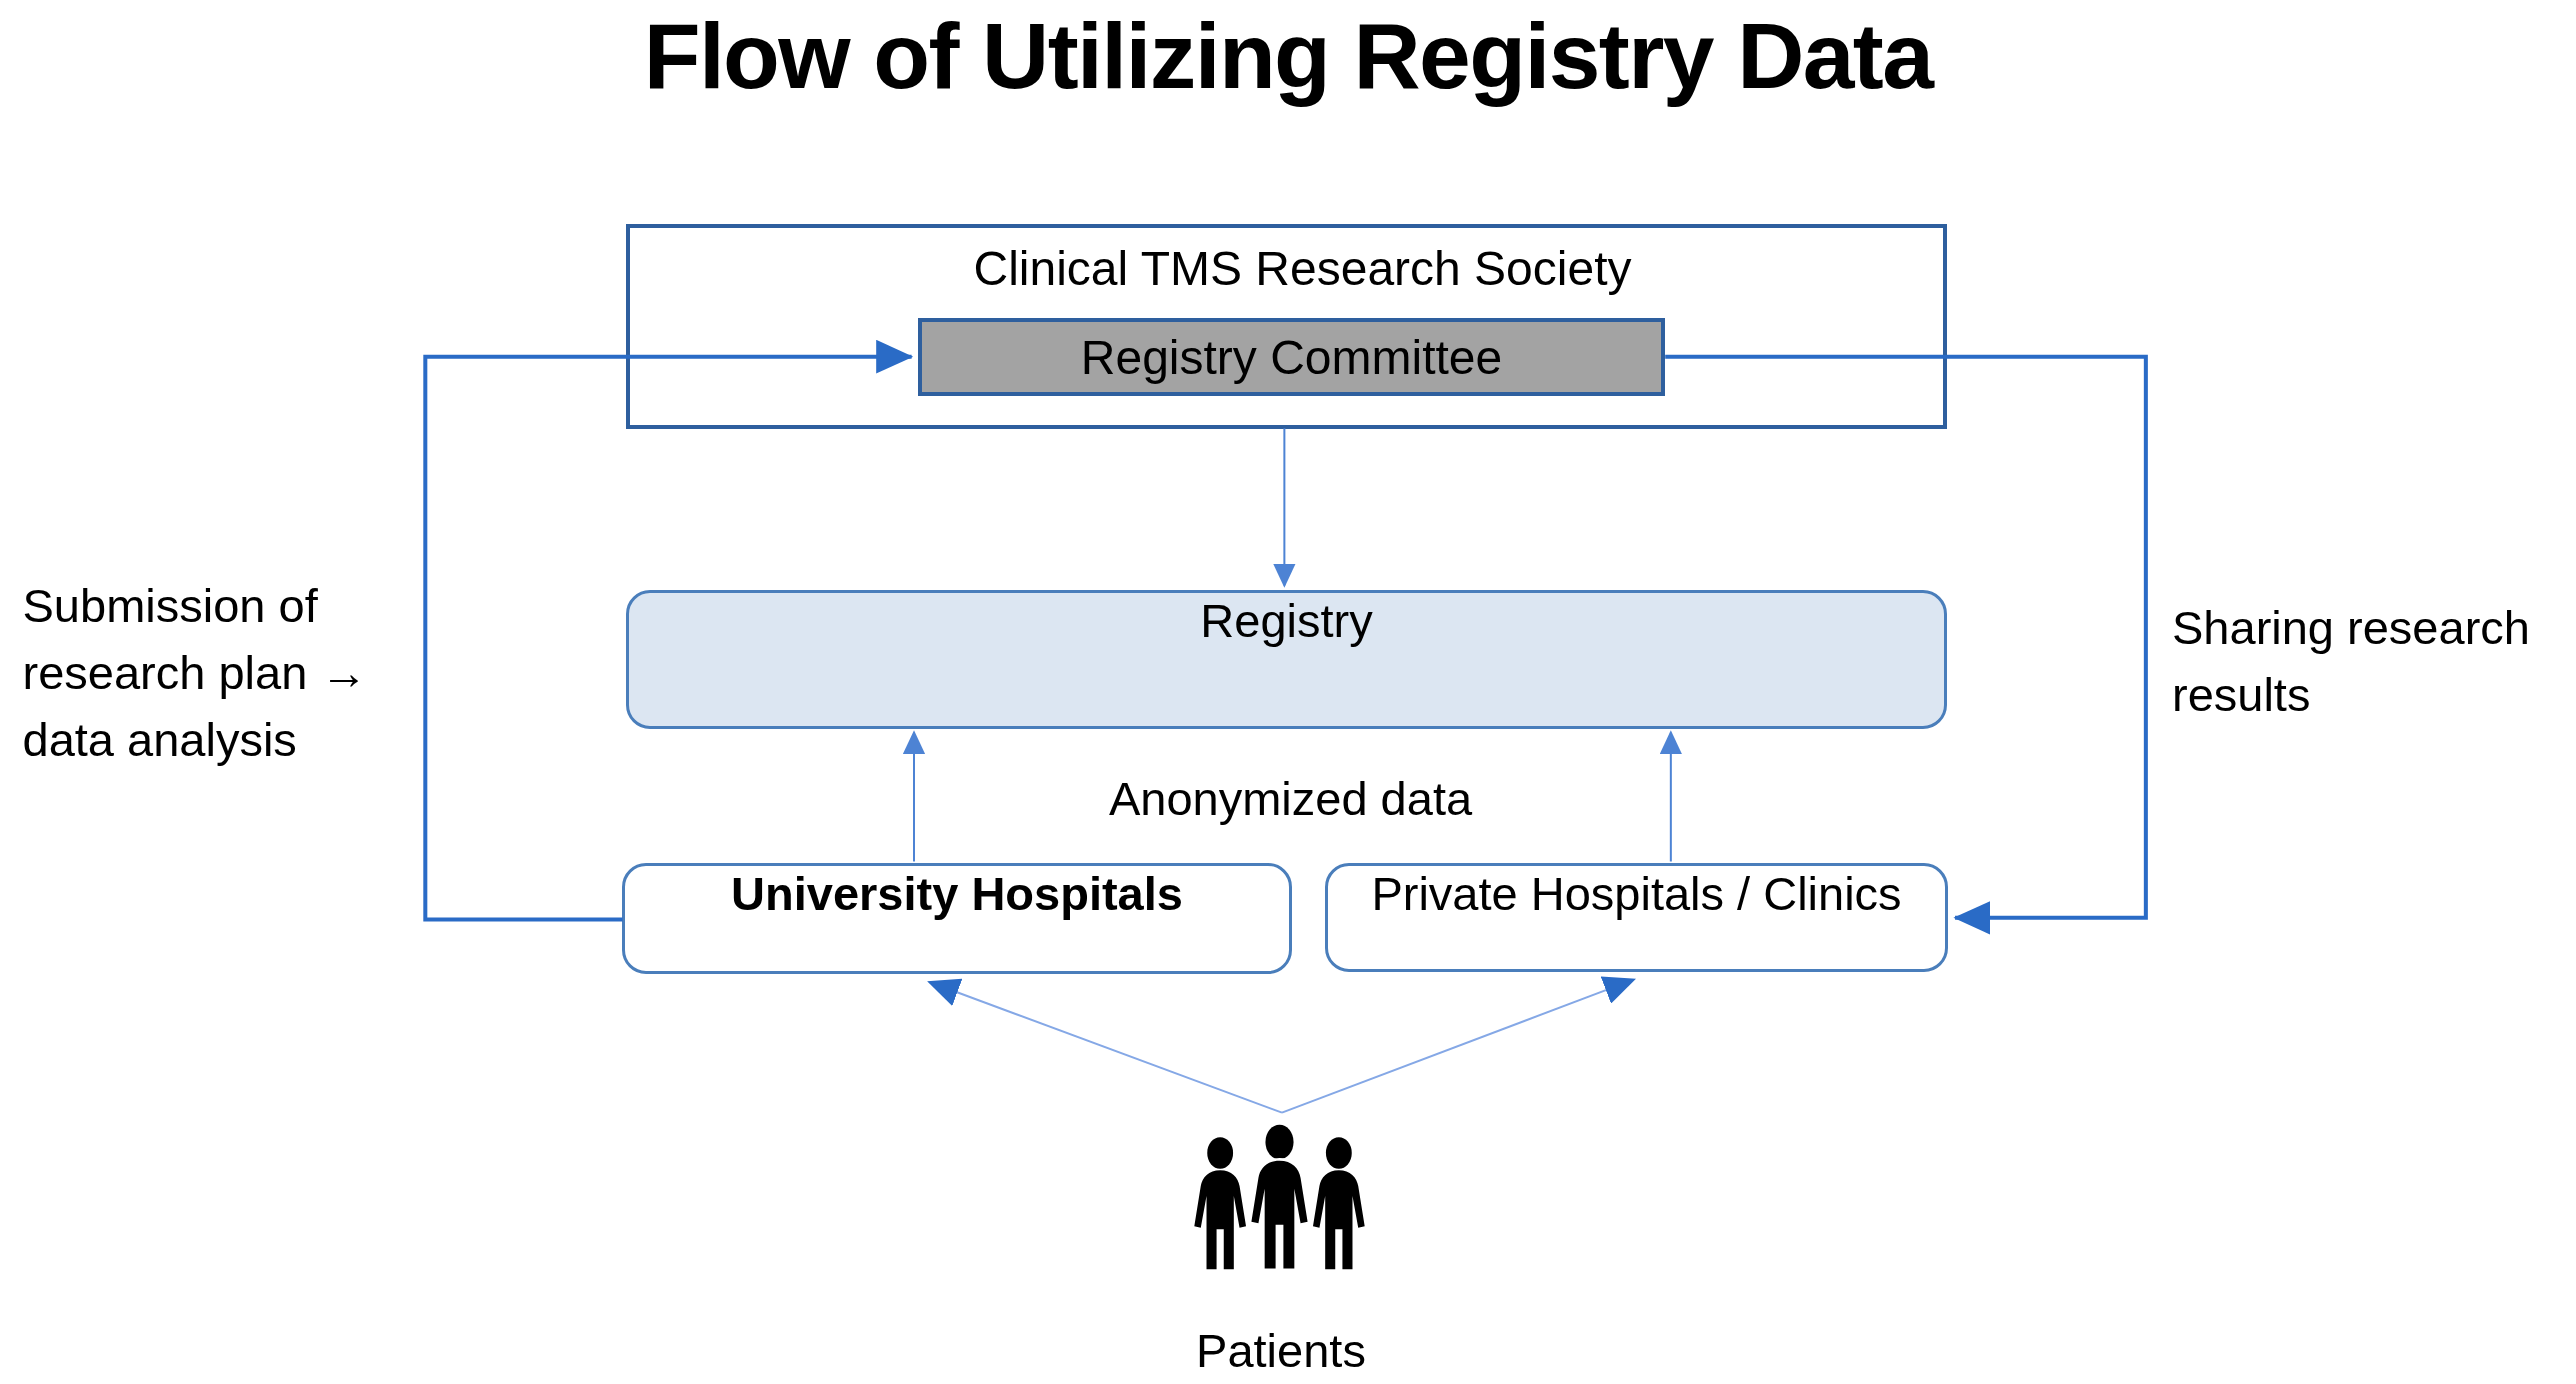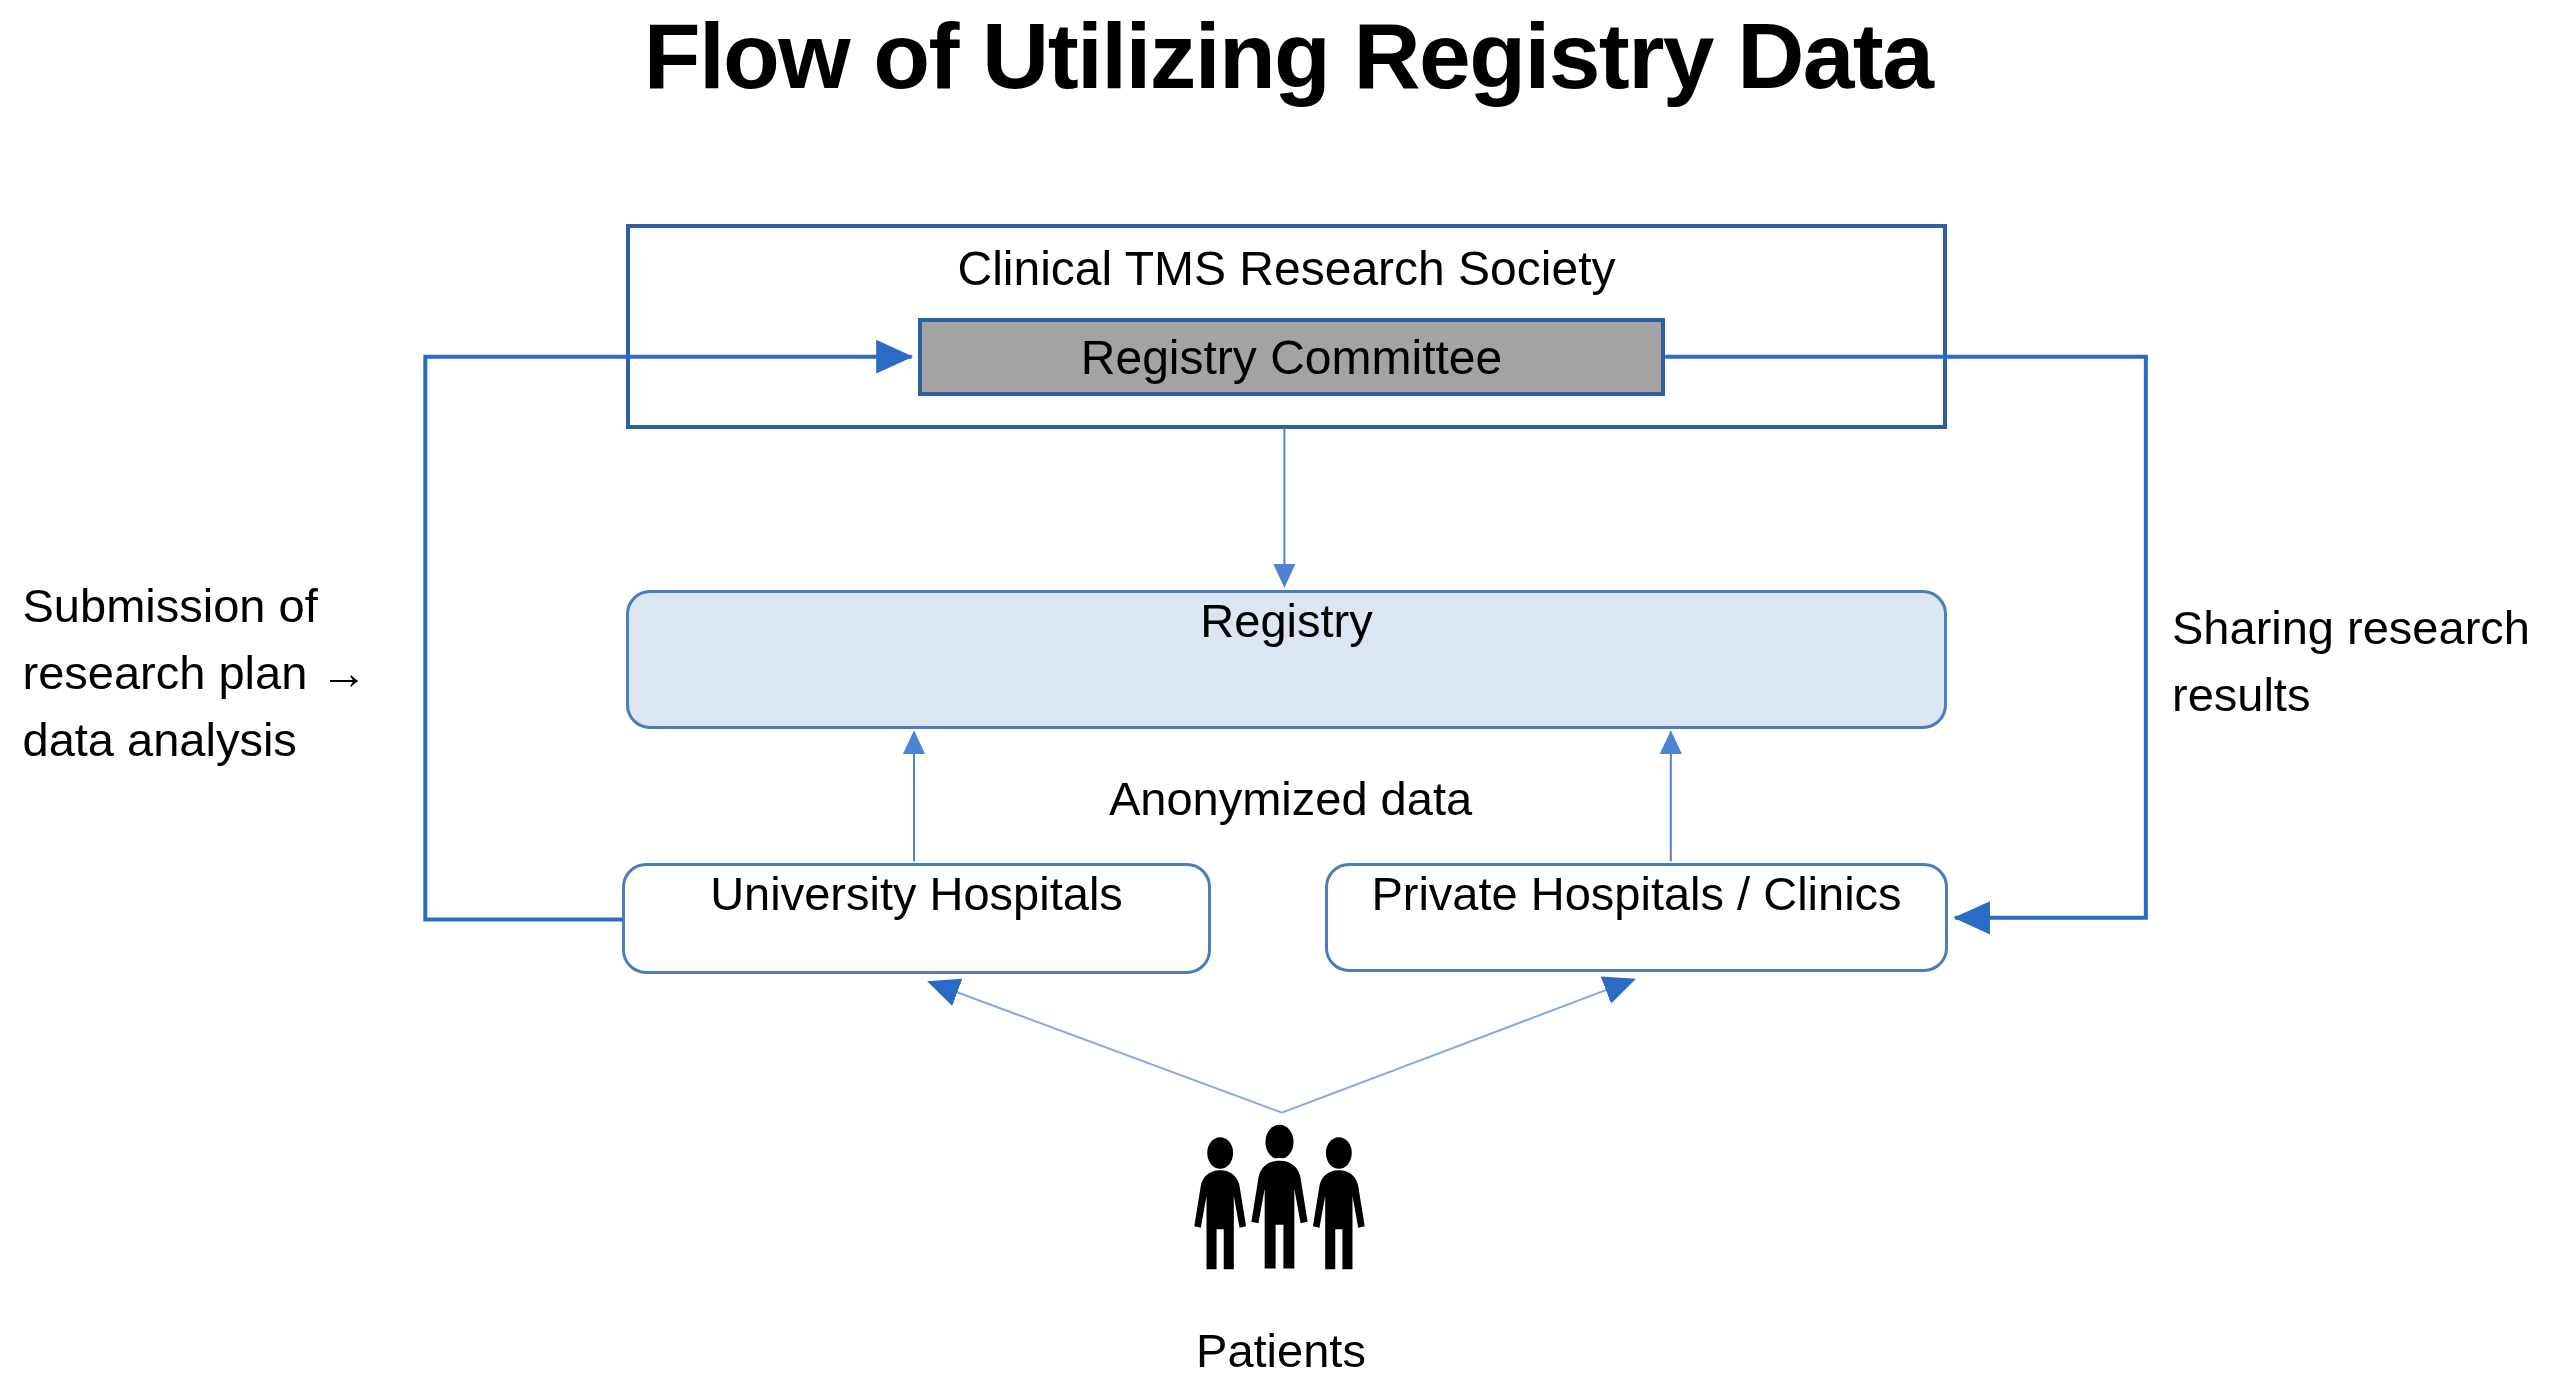--- a/index.html
+++ b/index.html
@@ -7,31 +7,31 @@
     position:relative;width:2576px;height:1384px;background:#ffffff;
     font-family:"Liberation Sans",sans-serif;color:#000;overflow:hidden;
   }
   .title{
     position:absolute;left:0;top:3.2px;width:100%;text-align:center;
     font-size:93px;font-weight:bold;letter-spacing:-1.6px;z-index:3;
   }
   .box{position:absolute;box-sizing:border-box;z-index:2;}
   .rect{border:4px solid var(--box-border);background:transparent;}
   .society{left:626px;top:224px;width:1321px;height:205px;}
-  .society-label{position:absolute;top:13px;left:0;width:100%;text-align:center;font-size:48px;}
+  .society-label{position:absolute;top:13px;left:0;width:100%;text-align:center;font-size:48px;padding-left:16px;}
   .rc{
     left:918px;top:318px;width:747px;height:78px;background:#a3a3a3;
     display:flex;align-items:center;justify-content:center;font-size:48px;
   }
   .rounded{
     border:3.2px solid var(--rounded-border);border-radius:24px;background:#ffffff;
     display:flex;align-items:flex-start;justify-content:center;font-size:47px;
   }
   .registry{left:626px;top:590px;width:1321px;height:139px;background:var(--registry-fill);}
-  .univ{left:622px;top:863px;width:589px;height:111px;}
+  .univ{left:622px;top:863px;width:670px;height:111px;font-weight:bold;}
   .priv{left:1325px;top:863px;width:623px;height:109px;}
   .lbl{position:absolute;font-size:47px;line-height:1.43;z-index:3;}
   .op-lbl{left:1313px;top:444px;width:338px;text-align:center;}
   .anon-lbl{left:1085px;top:765px;width:411px;text-align:center;}
   .insp-lbl{left:1145px;top:1015px;width:282px;text-align:center;}
   .subm-lbl{left:22.5px;top:572px;width:378px;text-align:left;}
   .shar-lbl{left:2172px;top:594px;width:407px;text-align:left;}
   .patients-lbl{left:1156px;top:1317px;width:250px;text-align:center;}
   .overlay{position:absolute;left:0;top:0;z-index:5;pointer-events:none;}
   .line-thick{stroke:var(--arrow-thick);stroke-width:5;fill:none;}

